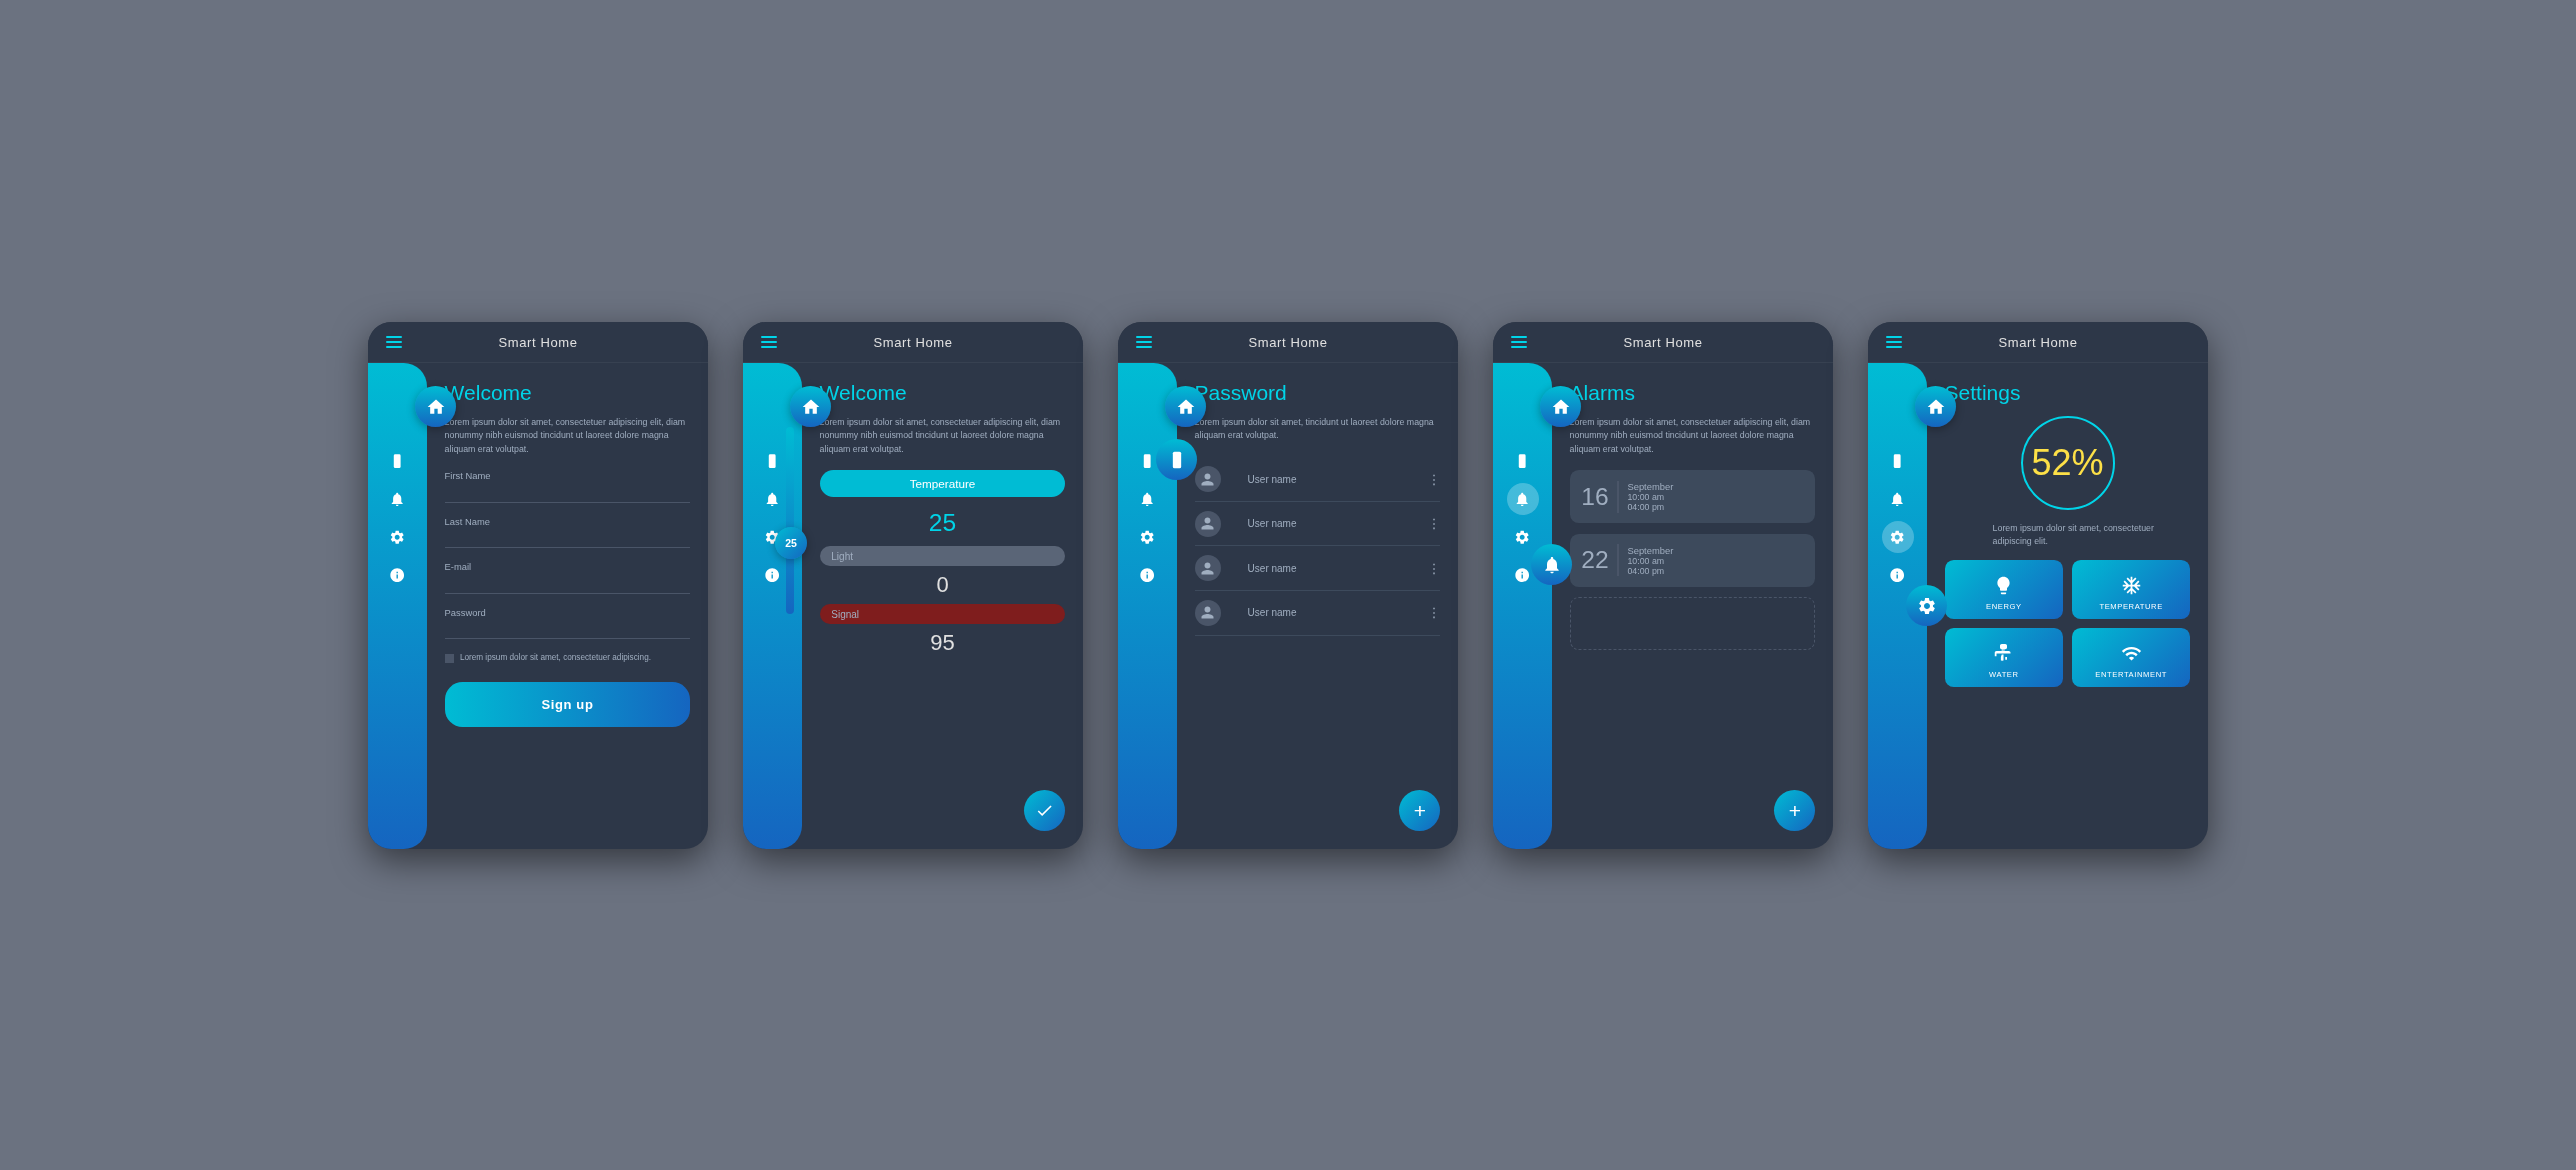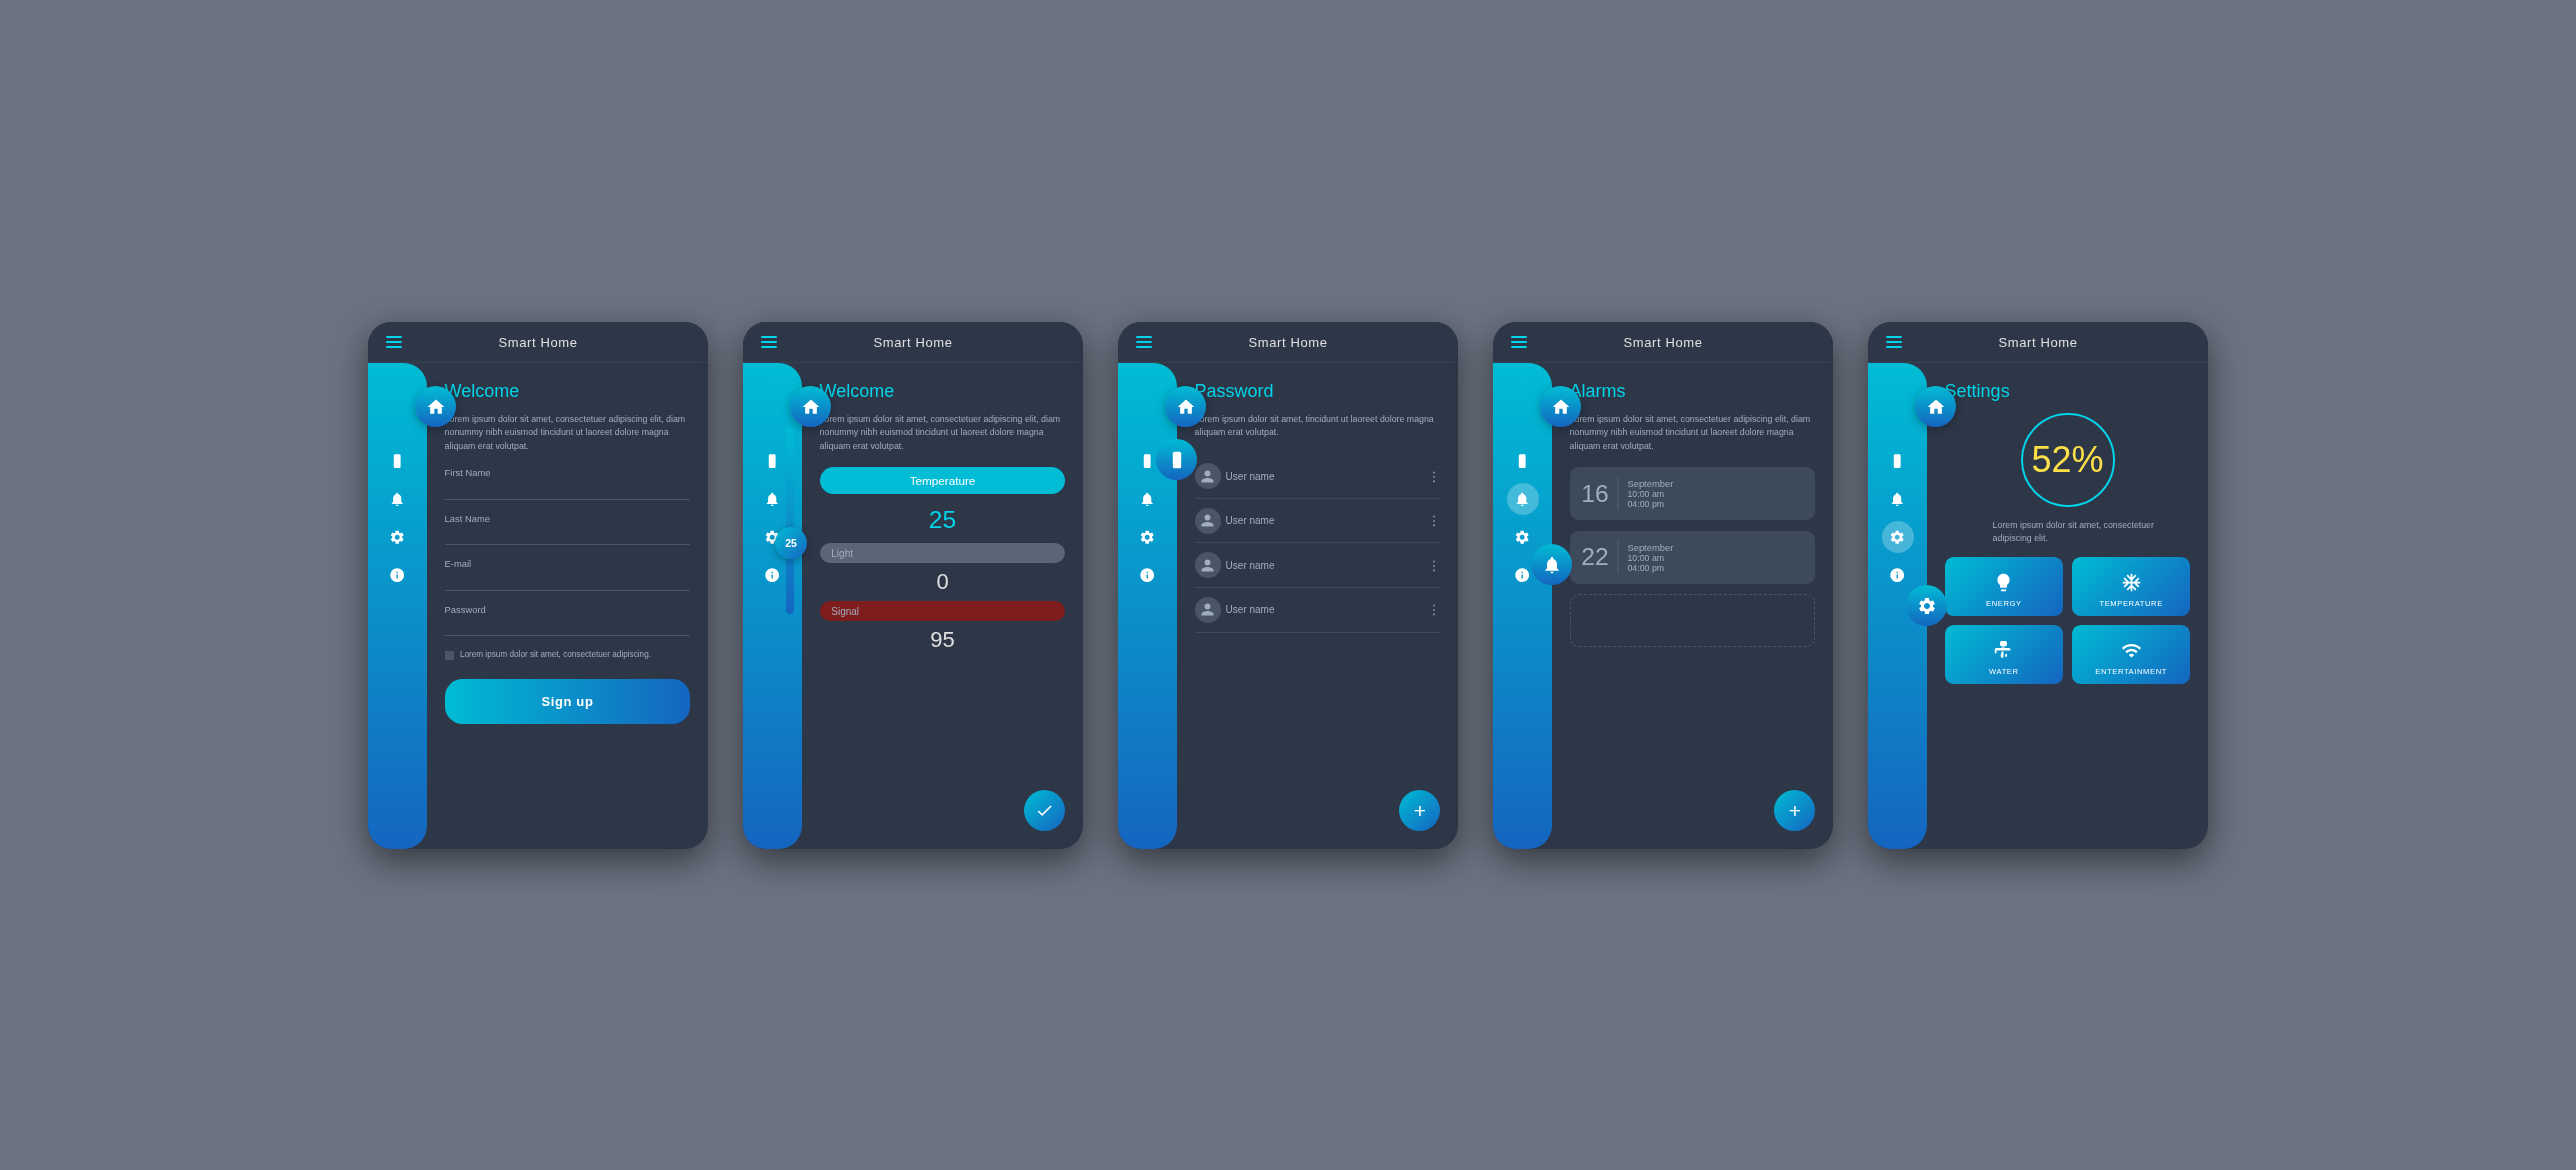--- a/index.html
+++ b/index.html
@@ -92,21 +92,21 @@
     .content {
       position: absolute;
       left: 59px;
       top: 41px;
       right: 0;
       bottom: 0;
       padding: 17.6px 17.6px 17.6px 17.6px;
       overflow: hidden;
     }
     .screen-title {
-      font-size: 18px;
+      font-size: 21px;
       font-weight: 300;
       color: #00d4e8;
       margin-bottom: 11.7px;
     }
     .screen-desc {
       font-size: 8.8px;
       color: #a0aec0;
       line-height: 1.5;
       margin-bottom: 14.6px;
     }
@@ -212,21 +212,21 @@
     }
     .check-btn svg {
       width: 19px;
       height: 19px;
       fill: white;
     }
     
     .device-list-item {
       display: flex;
       align-items: center;
-      gap: 5px;
+      gap: 27px;
       padding: 8.8px 0;
       border-bottom: 0.6px solid #3d4a5c;
     }
     .user-avatar {
       width: 26px;
       height: 26px;
       border-radius: 50%;
       background: #4a5568;
       display: flex;
       align-items: center;

